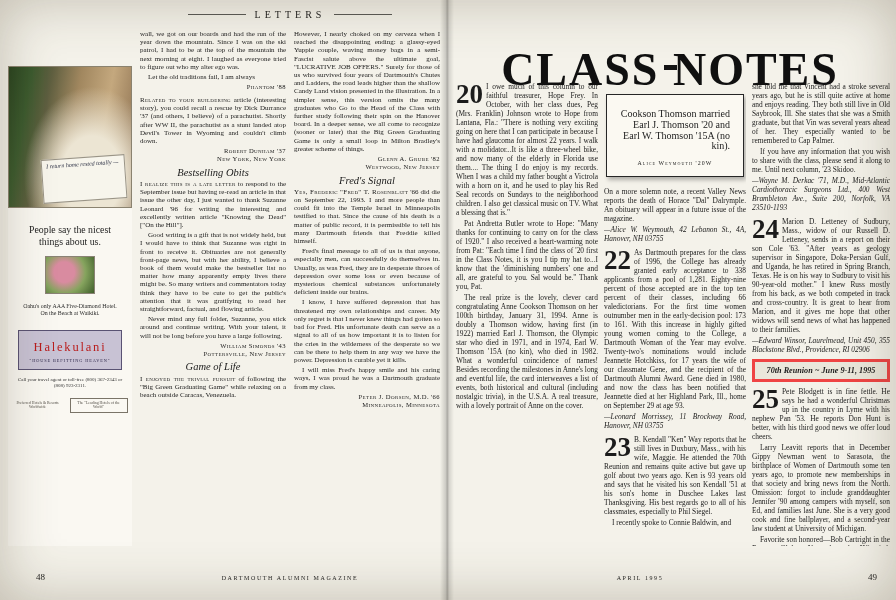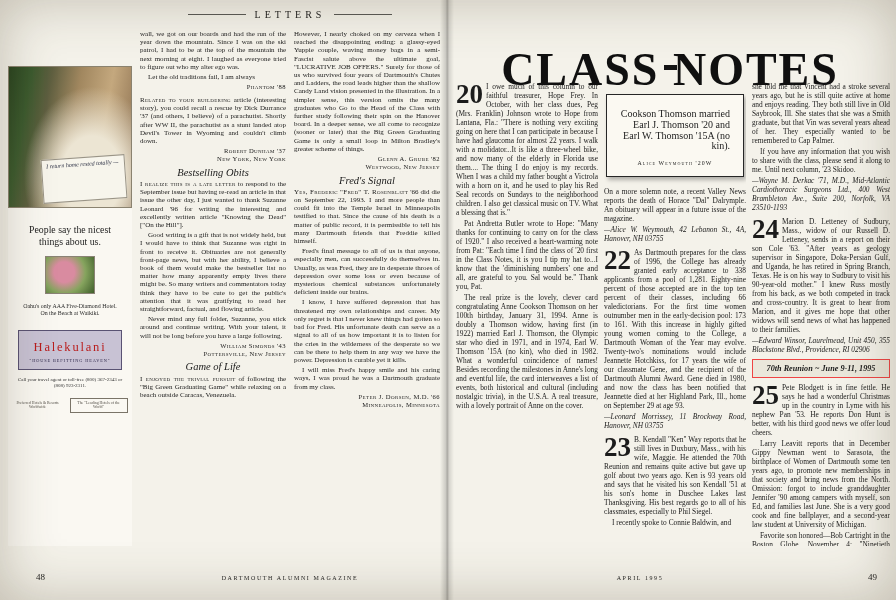--- a/index.html
+++ b/index.html
@@ -45,21 +45,21 @@
   
   .cn-header{position:absolute;left:450px;top:1px;width:440px;text-align:center;
       font-size:46px;line-height:56px;font-weight:bold;letter-spacing:2px;color:#101010;white-space:nowrap;margin-top:41px;}
   .cn-dash{position:absolute;left:664px;top:65px;width:13px;height:5px;background:#141414;}
   
   .anne-box{border:1px solid #262626;background:#fbf9f2;box-shadow:2px 3px 4px rgba(0,0,0,.28);
       text-align:center;padding:10px 13px 8px;margin:12px 2px 10px;}
   .anne-name{font-style:italic;font-size:24px;line-height:25px;}
   .anne-text{font-size:10px;line-height:10.8px;margin-top:4px;text-align:right;}
   .anne-credit{font-variant:small-caps;font-size:5.9px;letter-spacing:1.1px;margin-top:7px;}
-  .reunion{border:1px solid #ef4444;background:#eae7db;text-align:center;font-weight:bold;font-style:italic;
+  .reunion{border:3px solid #ef4444;background:#eae7db;text-align:center;font-weight:bold;font-style:italic;
       font-size:8.2px;padding:4px 2px;margin:5px 0 5px;}
   
   .pg-num{position:absolute;font-size:9px;}
   .foot-label{position:absolute;font-size:6px;letter-spacing:1.6px;text-transform:uppercase;text-align:center;}
 </style>
 </head>
 <body>
 
 <div class="spread">
 

